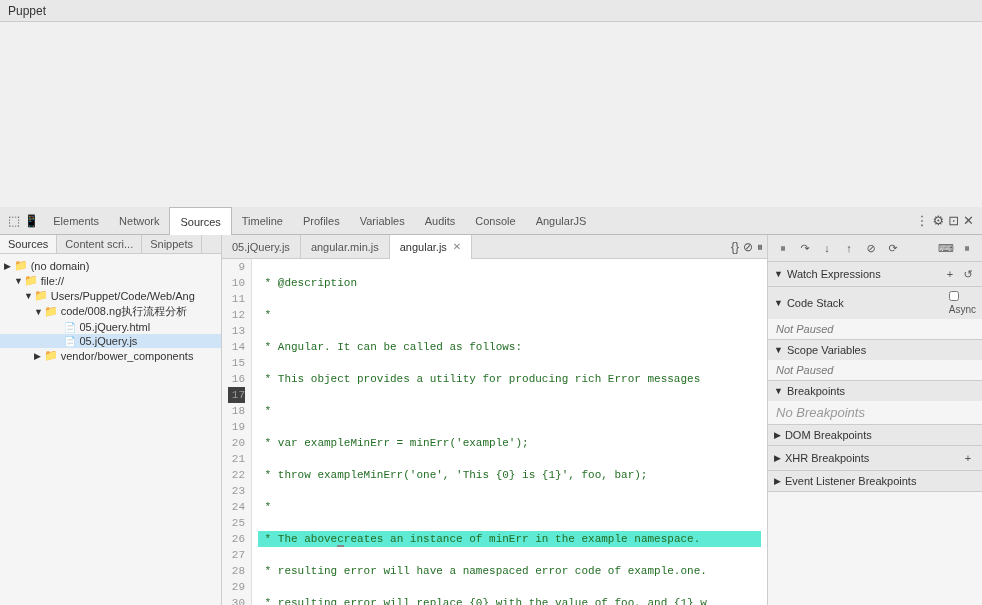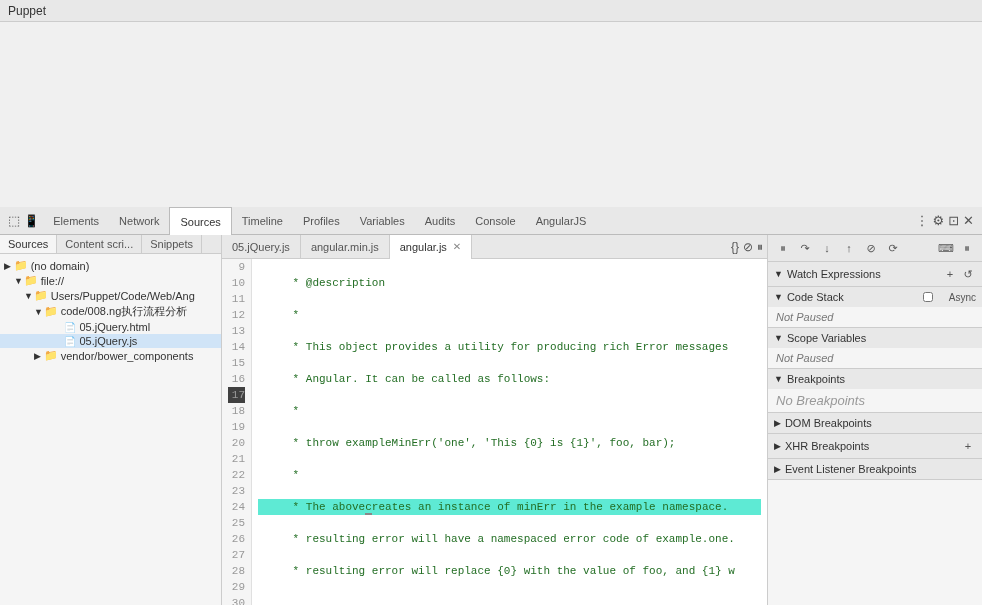--- a/index.html
+++ b/index.html
@@ -278,22 +278,23 @@
       color: #555;
       border: none;
       background: transparent;
     }
 
     .async-label {
       font-size: 10px;
       color: #555;
       margin-left: auto;
       display: flex;
-      align-items: center;
-      gap: 16px;
+      align-items: flex-start;
+      gap: 3px;
+      flex-direction: column;
     }
 
     .async-checkbox {
       width: 10px;
       height: 10px;
     }
 
     .breakpoints-content {
       padding: 4px 8px;
       font-size: 13px;
@@ -302,21 +303,21 @@
     }
 
     .dom-breakpoints-header {
       background: #e8e8e8;
     }
 
     .xhr-breakpoints-header {
       background: #e8e8e8;
     }
 
-    .comment { color: #236e24; margin-left: 28px; }
+    .comment { color: #236e24; }
 
     .top-space {
       height: 185px;
       background: #f0f0f0;
     }
   </style>
 </head>
 <body>
 
 <div id="app-title">
@@ -444,23 +445,24 @@
             <div>25</div>
             <div>26</div>
             <div>27</div>
             <div>28</div>
           <div>29</div>
             <div>30</div>
         </div>
         <div class="code-content">
 <div class="code-line"><span class="comment"> * @description</span></div>
 <div class="code-line"><span class="comment"> *</span></div>
+<div class="code-line"><span class="comment"> * Angular. It can be called as follows:</span></div>
 <div class="code-line"><span class="comment"> * This object provides a utility for producing rich Error messages</span></div>
-<div class="code-line"><span class="comment"> * Angular. It can be called as follows:</span></div>
 <div class="code-line"><span class="comment"> *</span></div>
+<div class="code-line"><span class="comment"> * var exampleMinErr = minErr('example');</span></div>
 <div class="code-line"><span class="comment"> * throw exampleMinErr('one', 'This {0} is {1}', foo, bar);</span></div>
 <div class="code-line"><span class="comment"> *</span></div>
 <div class="code-line" style="background:#5eead4;"><span class="comment"> * The above<span style="border-bottom:2px solid #888;cursor:text;">c</span>reates an instance of minErr in the example namespace.</span></div>
 <div class="code-line"><span class="comment"> * resulting error will have a namespaced error code of example.one.</span></div>
 <div class="code-line"><span class="comment"> * resulting error will replace {0} with the value of foo, and {1} w</span></div>
 
 
 
 
 

